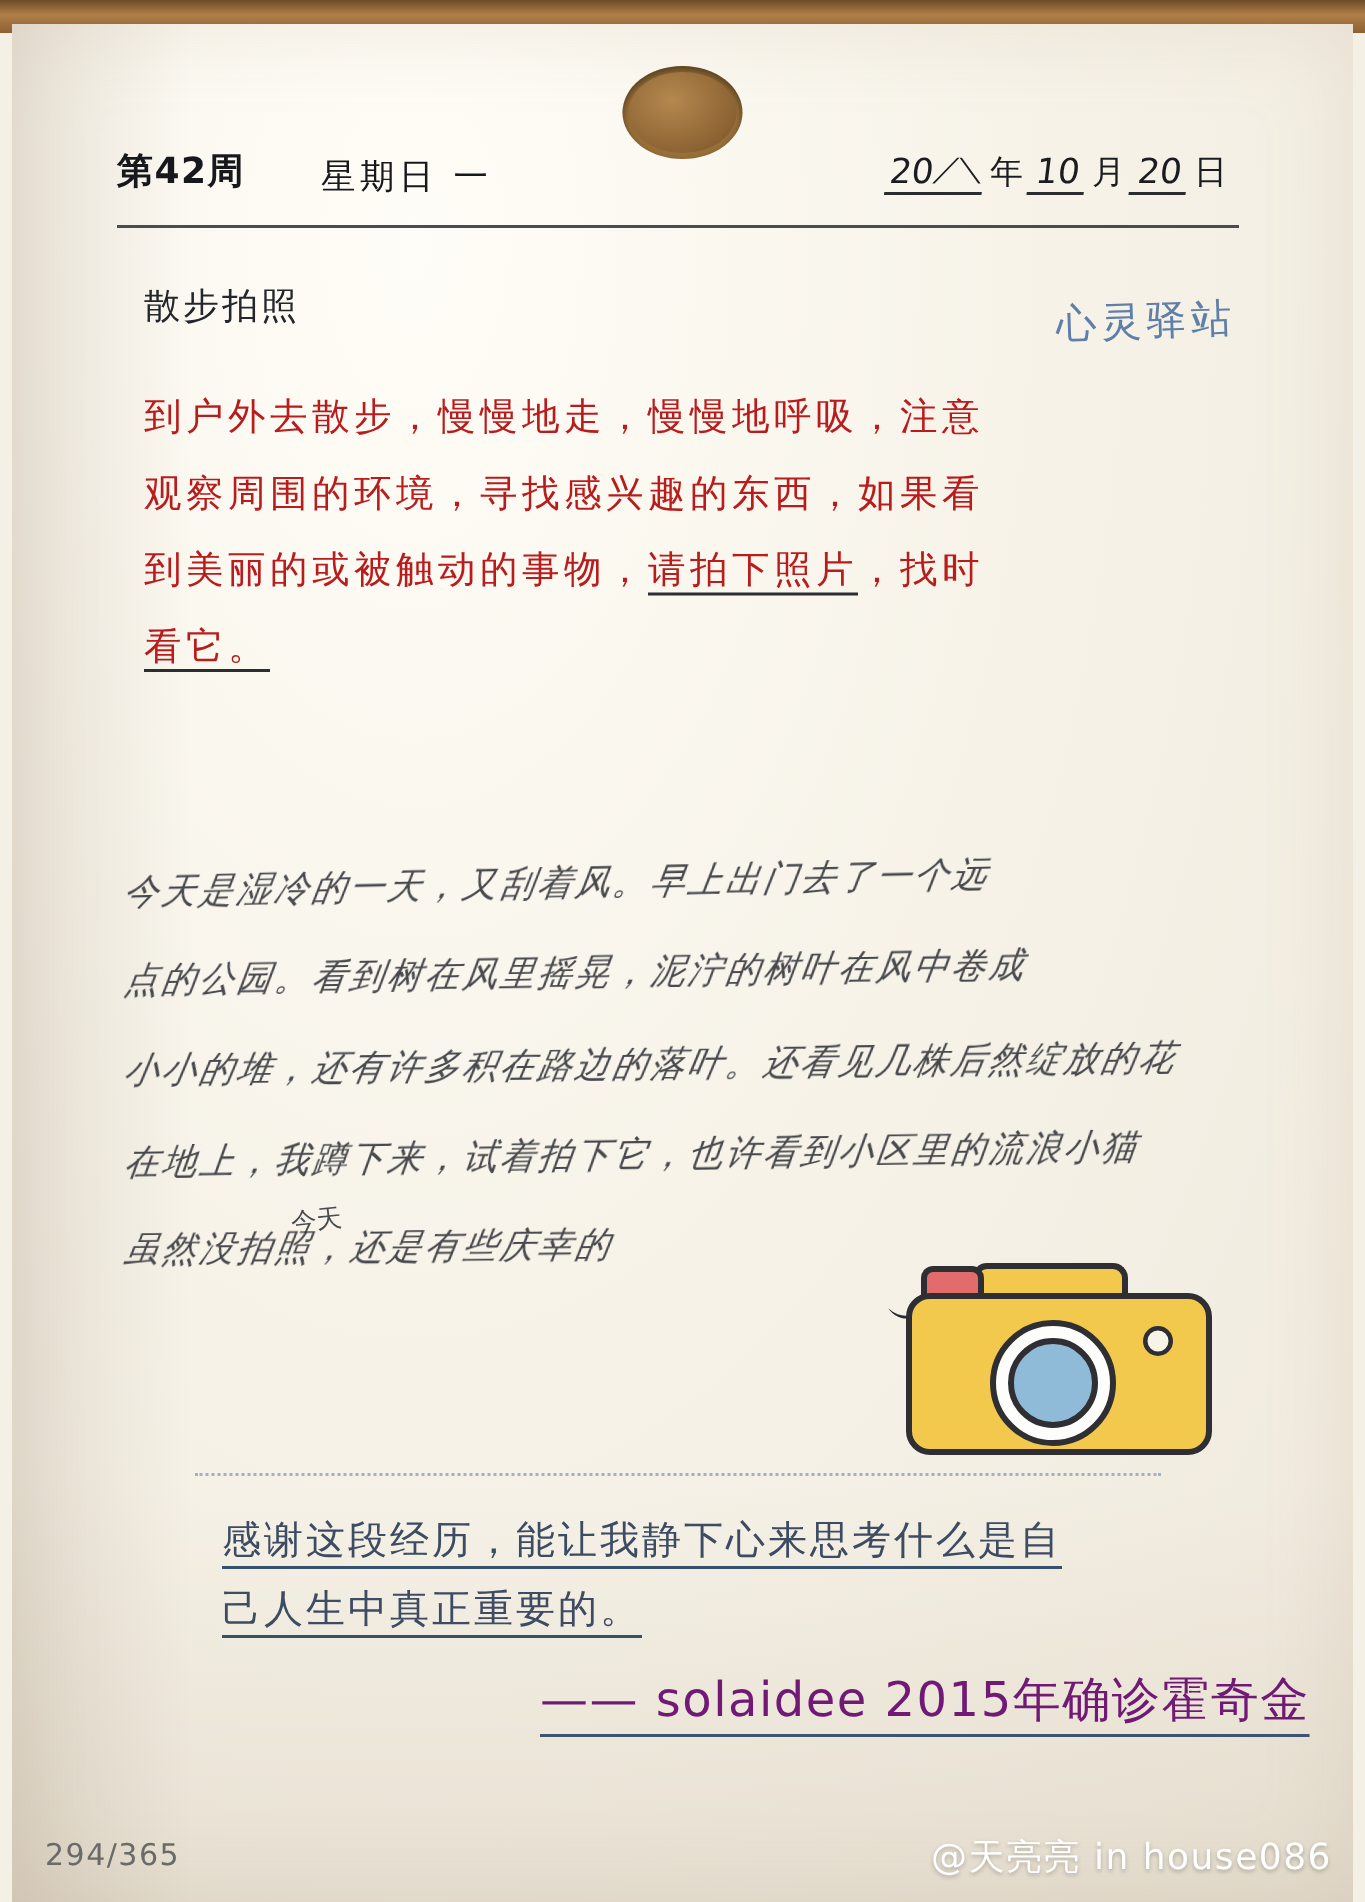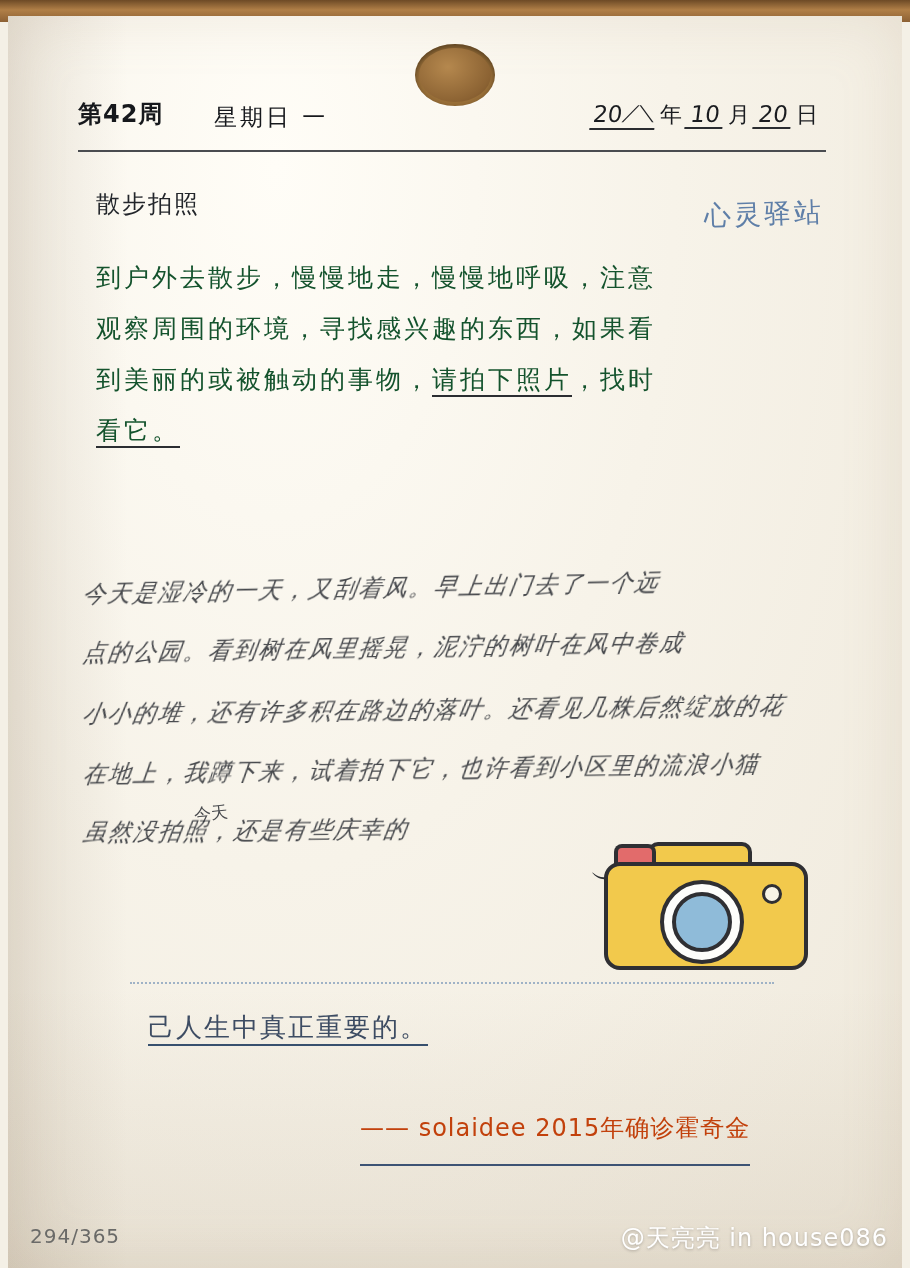--- a/index.html
+++ b/index.html
@@ -156,21 +156,21 @@
     font-family: "DejaVu Sans", sans-serif;
     font-size: 27px;
     color: #5f7fa8;
     letter-spacing: 3px;
     transform: rotate(-2deg);
   }
   .prompt-body {
     font-size: 25px;
     line-height: 51px;
     letter-spacing: 3px;
-    color: #14532d;
+    color: #b91c1c;
     width: 722px;
   }
   .u {
     border-bottom: 2px solid #2b2d31;
     padding-bottom: 1px;
   }
 
   
   .hand {
     position: absolute;
@@ -300,25 +300,25 @@
   }
   .quote .qu {
     border-bottom: 2px solid #37506e;
     padding-bottom: 2px;
   }
   .attrib {
     position: absolute;
     top: 1112px;
     left: 360px;
     font-family: "DejaVu Sans", sans-serif;
-    font-size: 24px;
+    font-size: 32px;
     letter-spacing: 1px;
-    color: #c2410c;
+    color: #701a75;
     border-bottom: 2px solid #3d5374;
-    padding-bottom: 20px;
+    padding-bottom: 0;
   }
 
   
   .counter {
     position: absolute;
     left: 30px;
     bottom: 20px;
     font-family: "DejaVu Sans", sans-serif;
     font-size: 20px;
     color: #6a6a68;
@@ -391,20 +391,23 @@
     <div class="cam-body"></div>
     <div class="cam-lens-outer"></div>
     <div class="cam-lens-inner"></div>
     <div class="cam-dot"></div>
   </div>
 
   <div class="dots"></div>
 
   <div class="quote">
     <div>
+      <span class="qu">感谢这段经历</span><span class="qu">，能让我静下心来思考什么是自</span>
+    </div>
+    <div>
       <span class="qu">己人生中真正重要的。</span>
     </div>
   </div>
   <div class="attrib">—— solaidee 2015年确诊霍奇金</div>
 
   <div class="counter">294/365</div>
   <div class="watermark">@天亮亮 in house086</div>
 
 </div>
 

